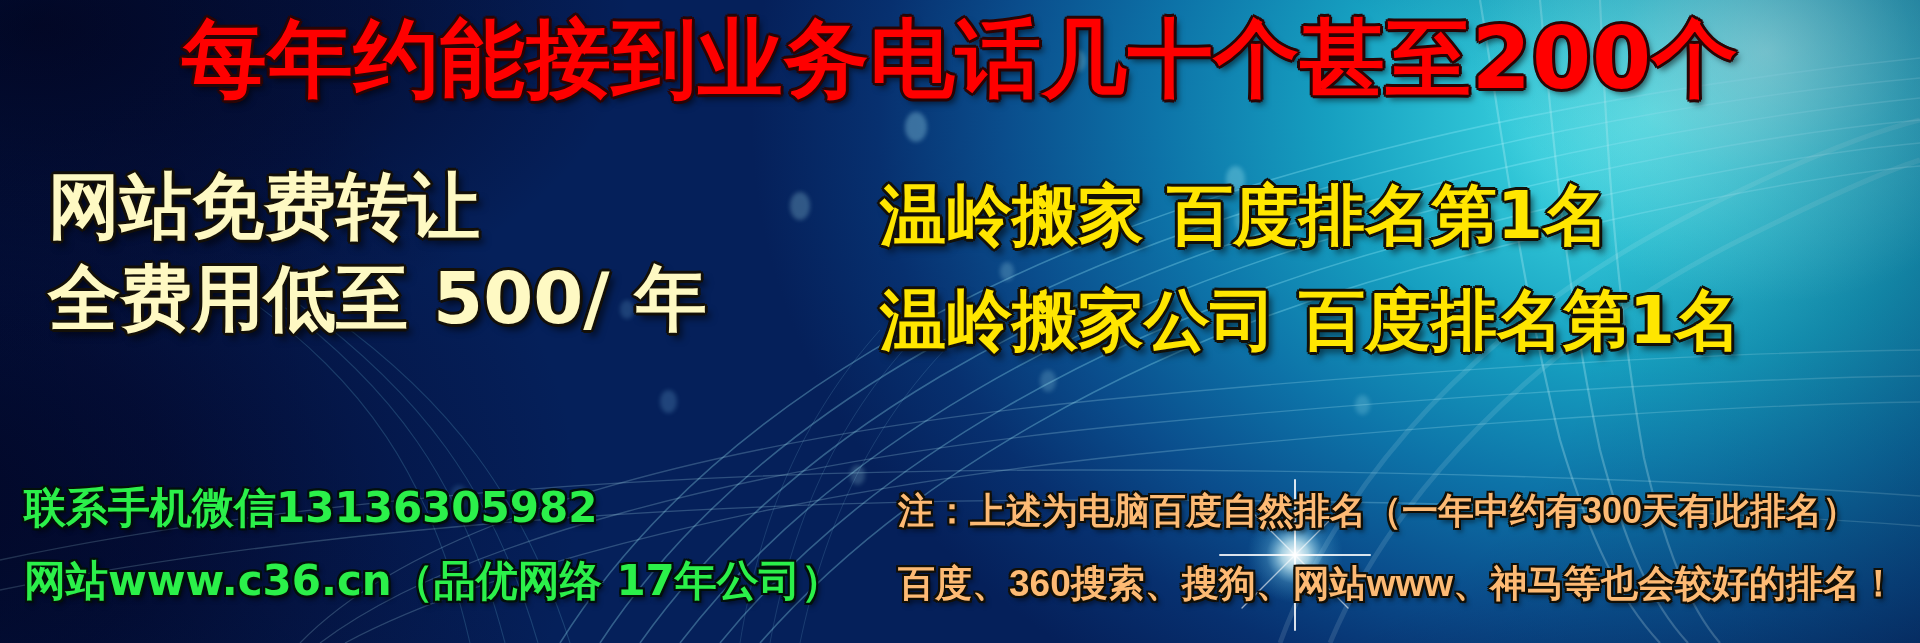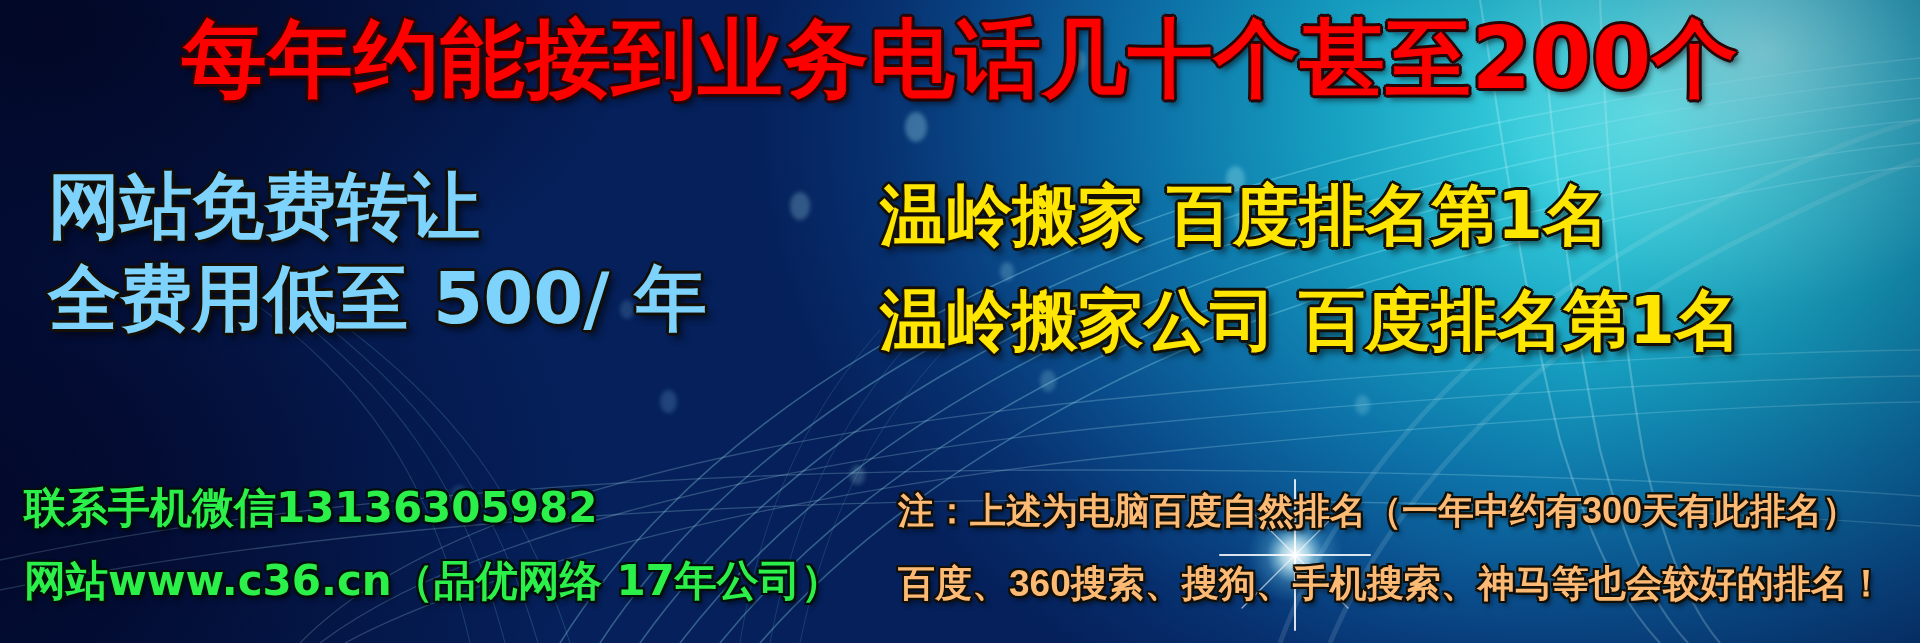--- a/index.html
+++ b/index.html
@@ -61,21 +61,21 @@
     letter-spacing: 1px;
     color: #ff0000;
     font-family: "DejaVu Sans", "Liberation Sans", sans-serif;
     text-shadow:
       -2px -2px 0 #2a0505, 2px -2px 0 #2a0505, -2px 2px 0 #2a0505, 2px 2px 0 #2a0505,
       0 -3px 0 #2a0505, 0 3px 0 #2a0505, -3px 0 0 #2a0505, 3px 0 0 #2a0505,
       4px 5px 6px rgba(0,0,0,0.55);
   }
 
   .yellow-hero {
-    color: #7dd3fc;
+    color: #fef9c3;
     font-size: 72px;
     font-family: "DejaVu Sans", "Liberation Sans", sans-serif;
     text-shadow:
       -2px -2px 0 #141008, 2px -2px 0 #141008, -2px 2px 0 #141008, 2px 2px 0 #141008,
       0 -3px 0 #141008, 0 3px 0 #141008, -3px 0 0 #141008, 3px 0 0 #141008,
       5px 6px 7px rgba(0,0,0,0.6);
   }
 
   .yellow-hero-r {
     color: #ffe600;
@@ -202,15 +202,15 @@
   <div class="txt yellow-hero-r" style="left:880px; top:183px;text-align:right;">温岭搬家    百度排名第1名</div>
 
   <div class="txt yellow-hero-r" style="left:880px; top:288px;text-align:right;">温岭搬家公司    百度排名第1名</div>
 
   <div class="txt green-line" style="left:24px; top:487px;">联系手机微信13136305982</div>
 
   <div class="txt green-line" style="left:24px; top:560px;">网站www.c36.cn（品优网络 17年公司）</div>
 
   <div class="txt note-line" style="left:898px; top:493px;">注：上述为电脑百度自然排名（一年中约有300天有此排名）</div>
 
-  <div class="txt note-line bold2" style="left:898px; top:565px;">百度、360搜索、搜狗、手机搜索、神马等也会较好的排名！</div>
+  <div class="txt note-line bold2" style="left:898px; top:565px;">百度、360搜索、搜狗、网站www、神马等也会较好的排名！</div>
 
 </div>
 
 </body></html>

